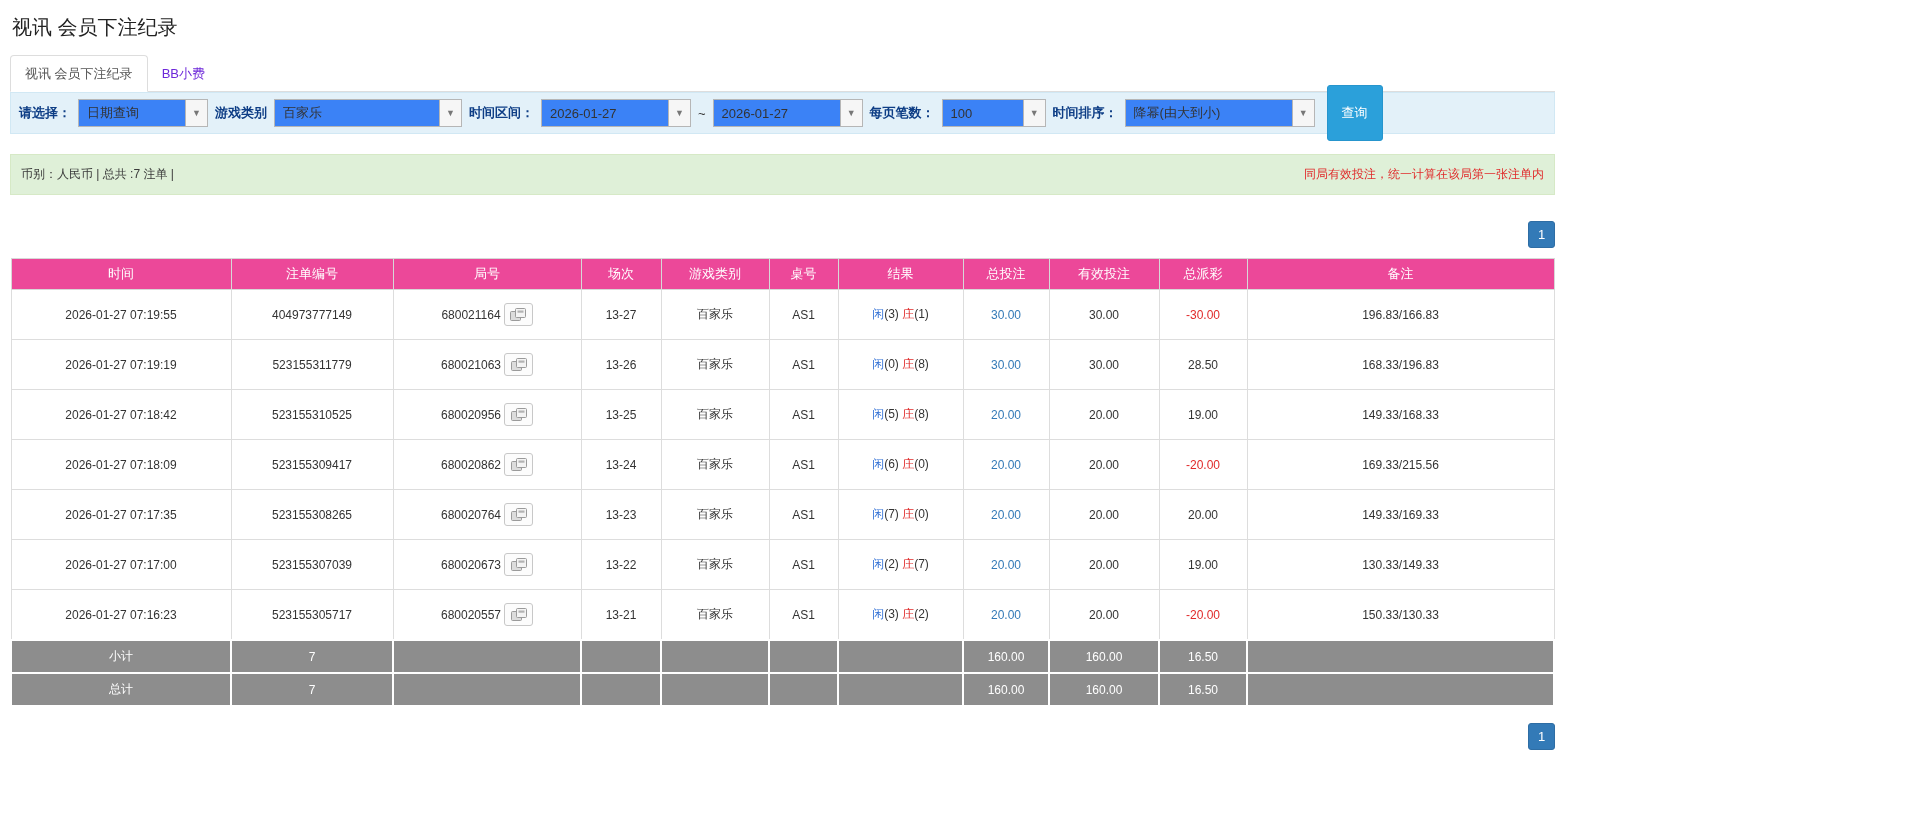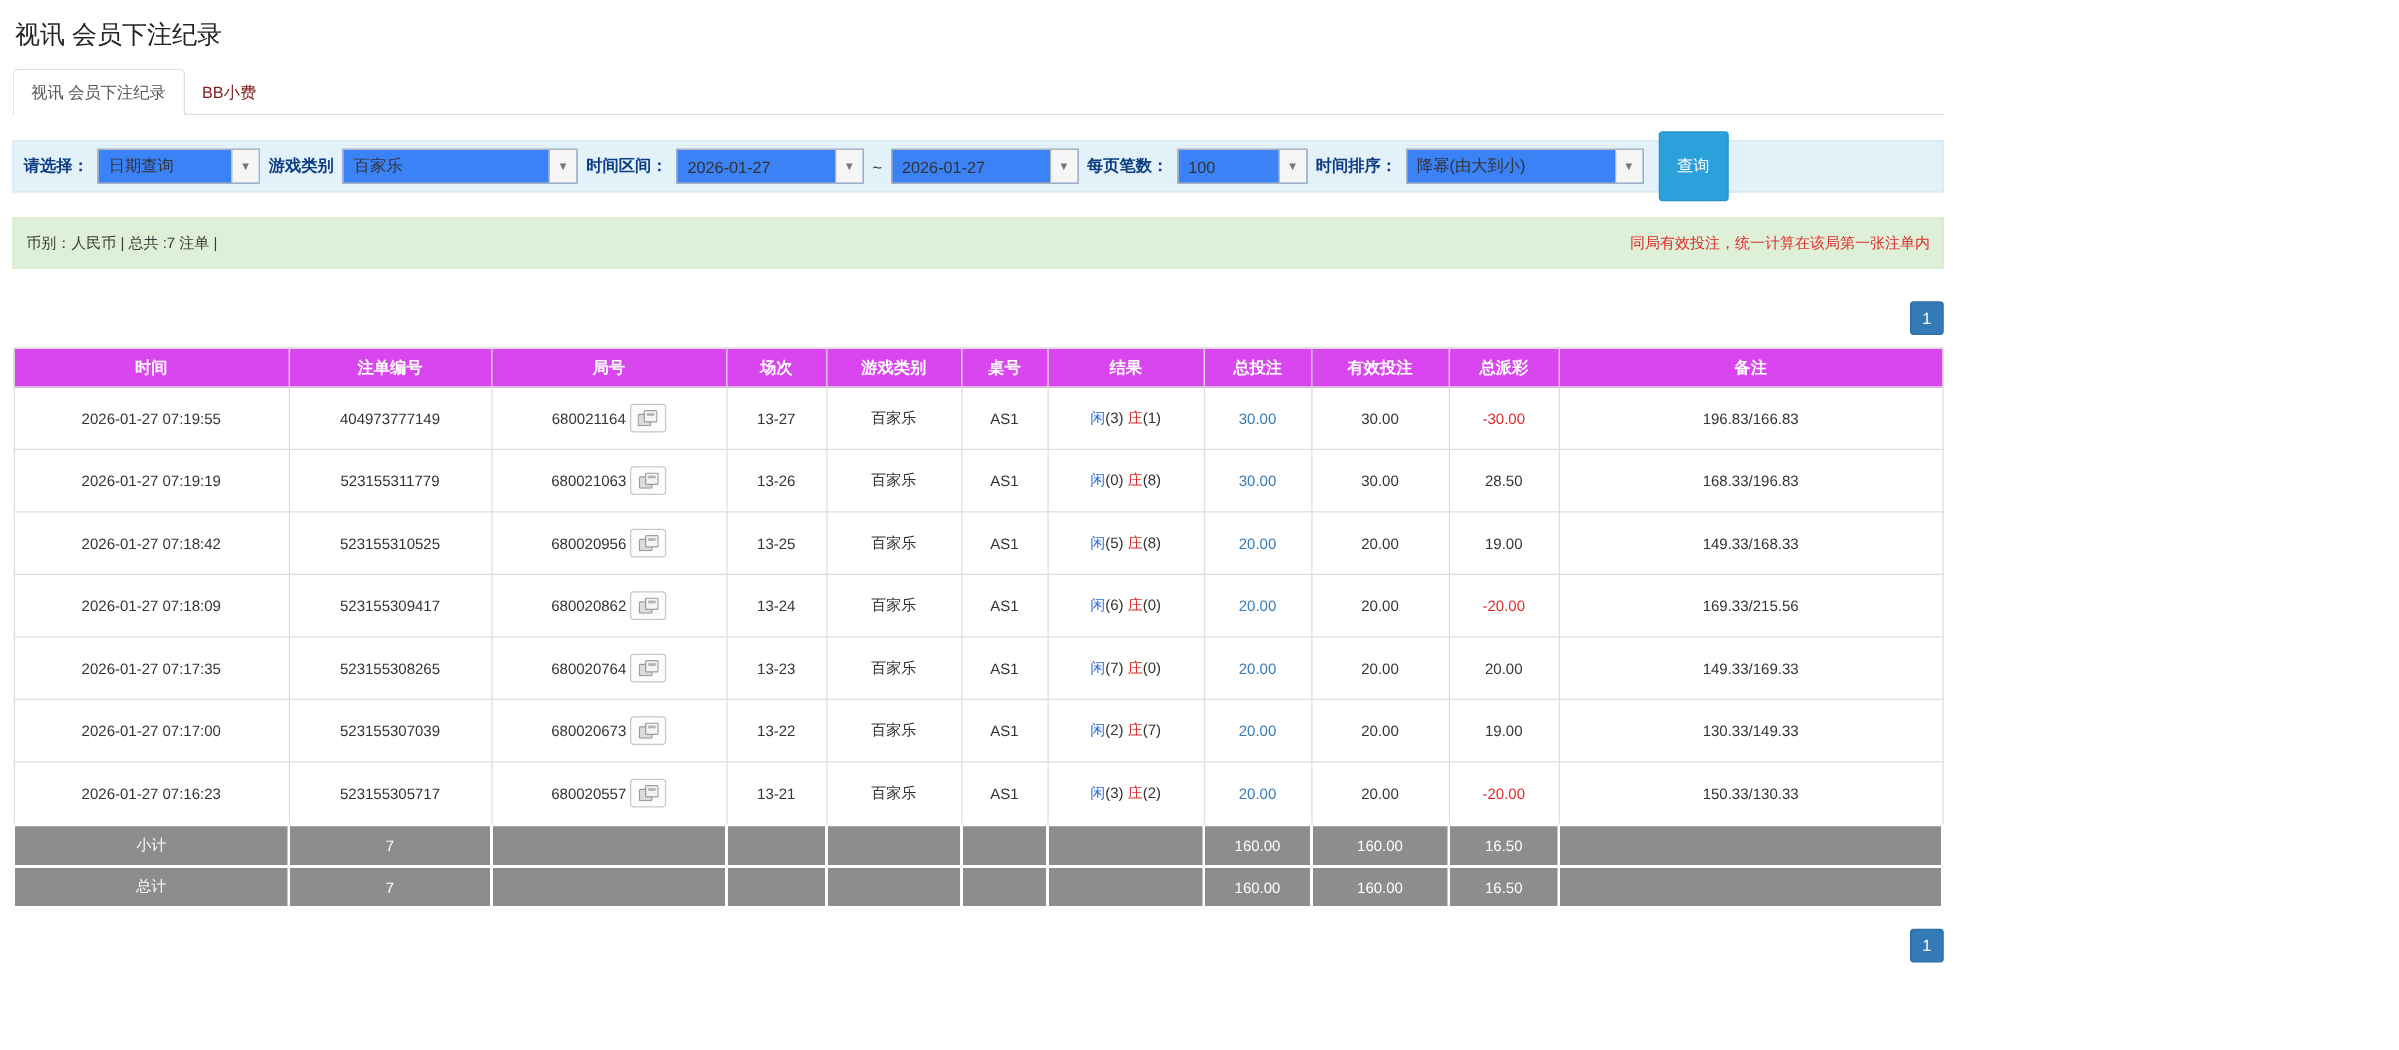--- a/index.html
+++ b/index.html
@@ -32,25 +32,25 @@
     white-space: nowrap;
   }
   .tab.active {
     background: #fff;
     border: 1px solid #ddd;
     border-bottom: 1px solid #fff;
     border-radius: 4px 4px 0 0;
     margin-bottom: -1px;
     color: #555;
   }
-  .tab.inactive { color: #7f1d1d; }
+  .tab.inactive { color: #6d28d9; }
 
   
   .filter-bar {
-    margin-top: 20px;
+    margin-top: 0;
     background: #e3f1f9;
     border: 1px solid #d1e8f4;
     padding: 6px 8px;
     display: flex;
     align-items: center;
     gap: 7px;
     font-size: 13px;
     height: 42px;
   }
   .flabel {
@@ -135,23 +135,23 @@
   }
 
   
   table {
     width: 100%;
     border-collapse: collapse;
     table-layout: fixed;
     font-size: 12px;
   }
   thead th {
-    background: #d946ef;
+    background: #ec4899;
     color: #fff;
-    font-weight: bold;
+    font-weight: normal;
     font-size: 13px;
     padding: 6px 4px;
     border: 1px solid #d7d7d7;
     text-align: center;
     white-space: nowrap;
   }
   tbody td {
     border: 1px solid #ddd;
     background: #fff;
     text-align: center;

